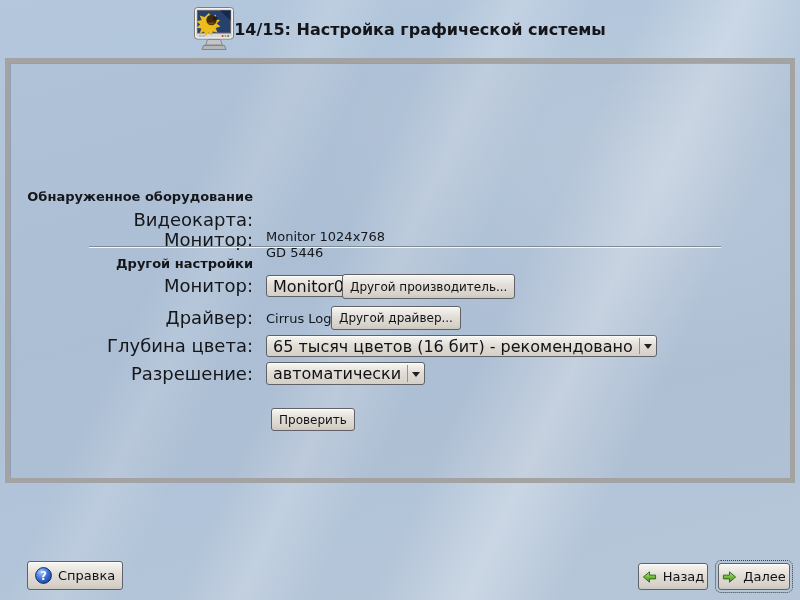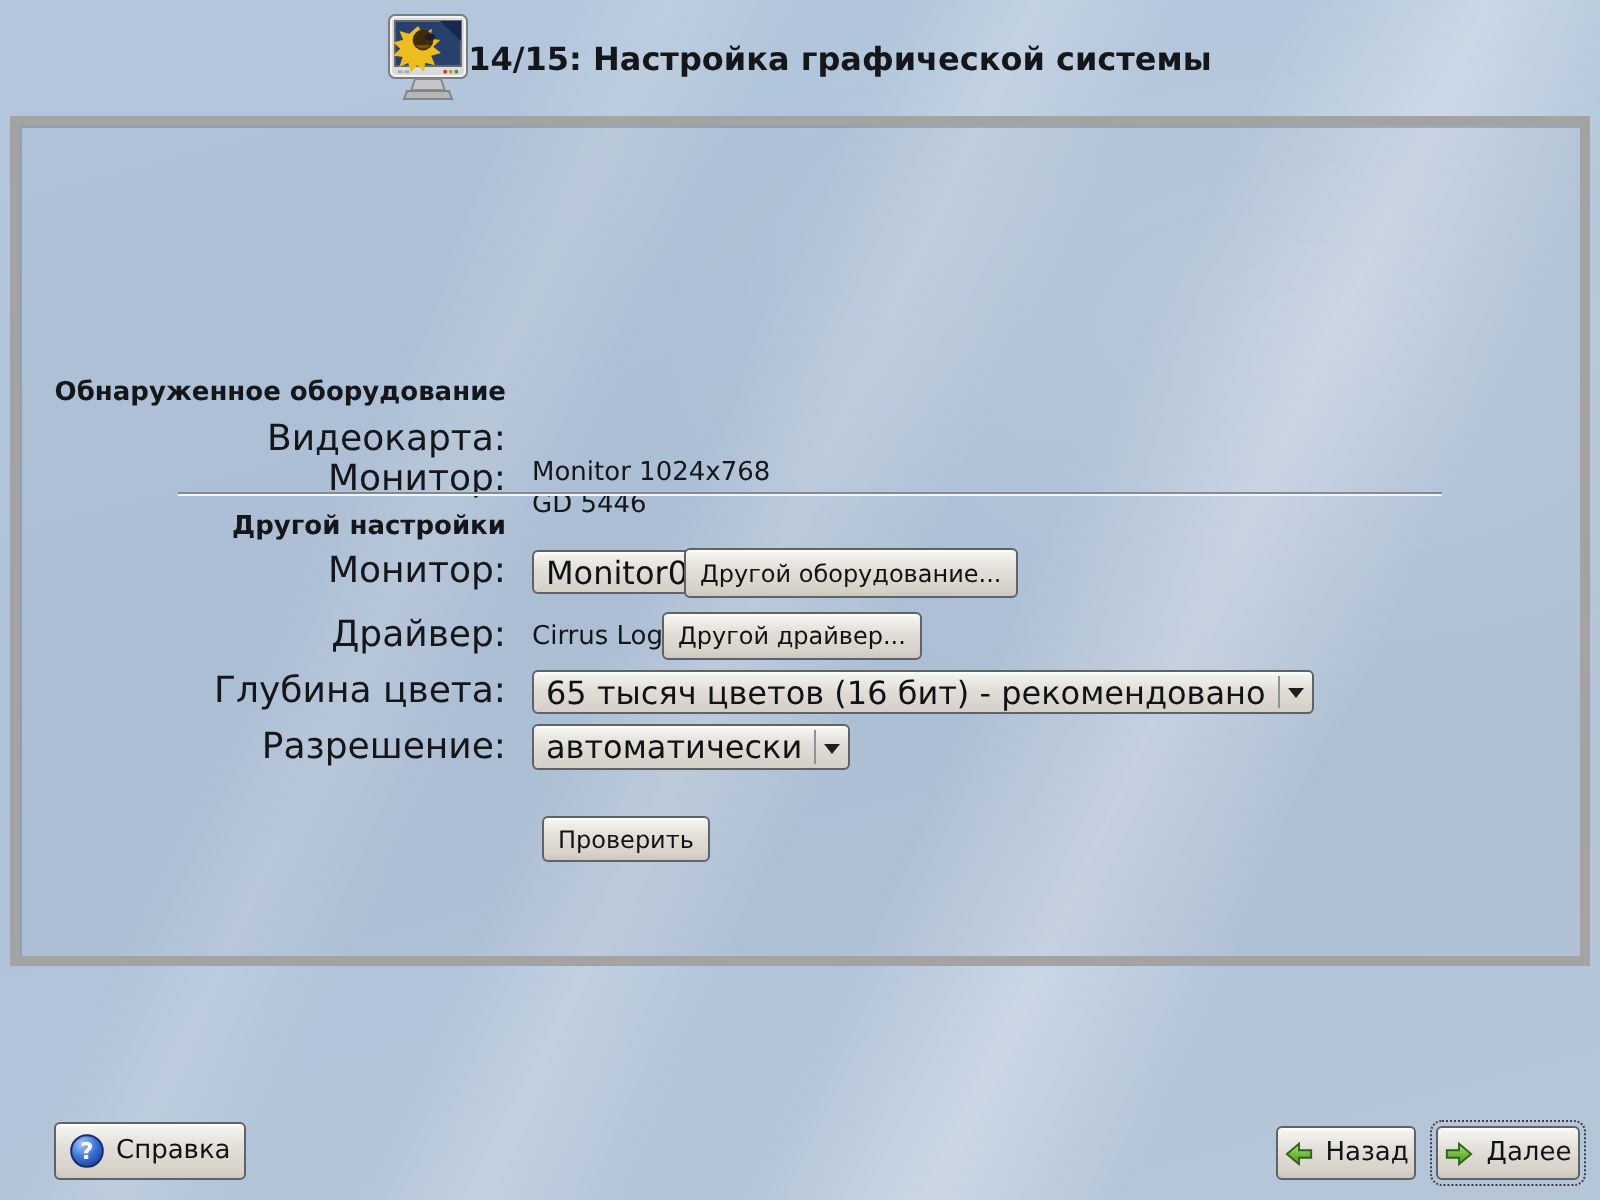--- a/index.html
+++ b/index.html
@@ -125,21 +125,21 @@
 
   <div class="heading" style="top:193px;">Другой настройки</div>
 
   <div class="form-label" style="top:212px; line-height:22px;">Монитор:</div>
   <div class="combo" style="left:256px; top:212px; height:22px; min-width:72px;">
     <span class="combo-text">Monitor0</span>
     <span class="combo-arrow">
         <span class="tri"></span>
       </span>
   </div>
-  <div class="gbtn" style="left:332px; top:211px; height:25px;">Другой оборудование...</div>
+  <div class="gbtn" style="left:332px; top:211px; height:25px;">Другой производитель...</div>
 
   <div class="form-label" style="top:244px; line-height:22px;">Драйвер:</div>
   <div class="form-value" style="top:244px; height:22px;">Cirrus Logic</div>
   <div class="gbtn" style="left:321px; top:243px; height:24px;">Другой драйвер...</div>
 
   <div class="form-label" style="top:272px; line-height:22px;">Глубина цвета:</div>
   <div class="combo" style="left:256px; top:272px; height:22px;">
     <span class="combo-text">65 тысяч цветов (16 бит) - рекомендовано</span>
     <span class="combo-arrow">
         <span class="tri"></span>

